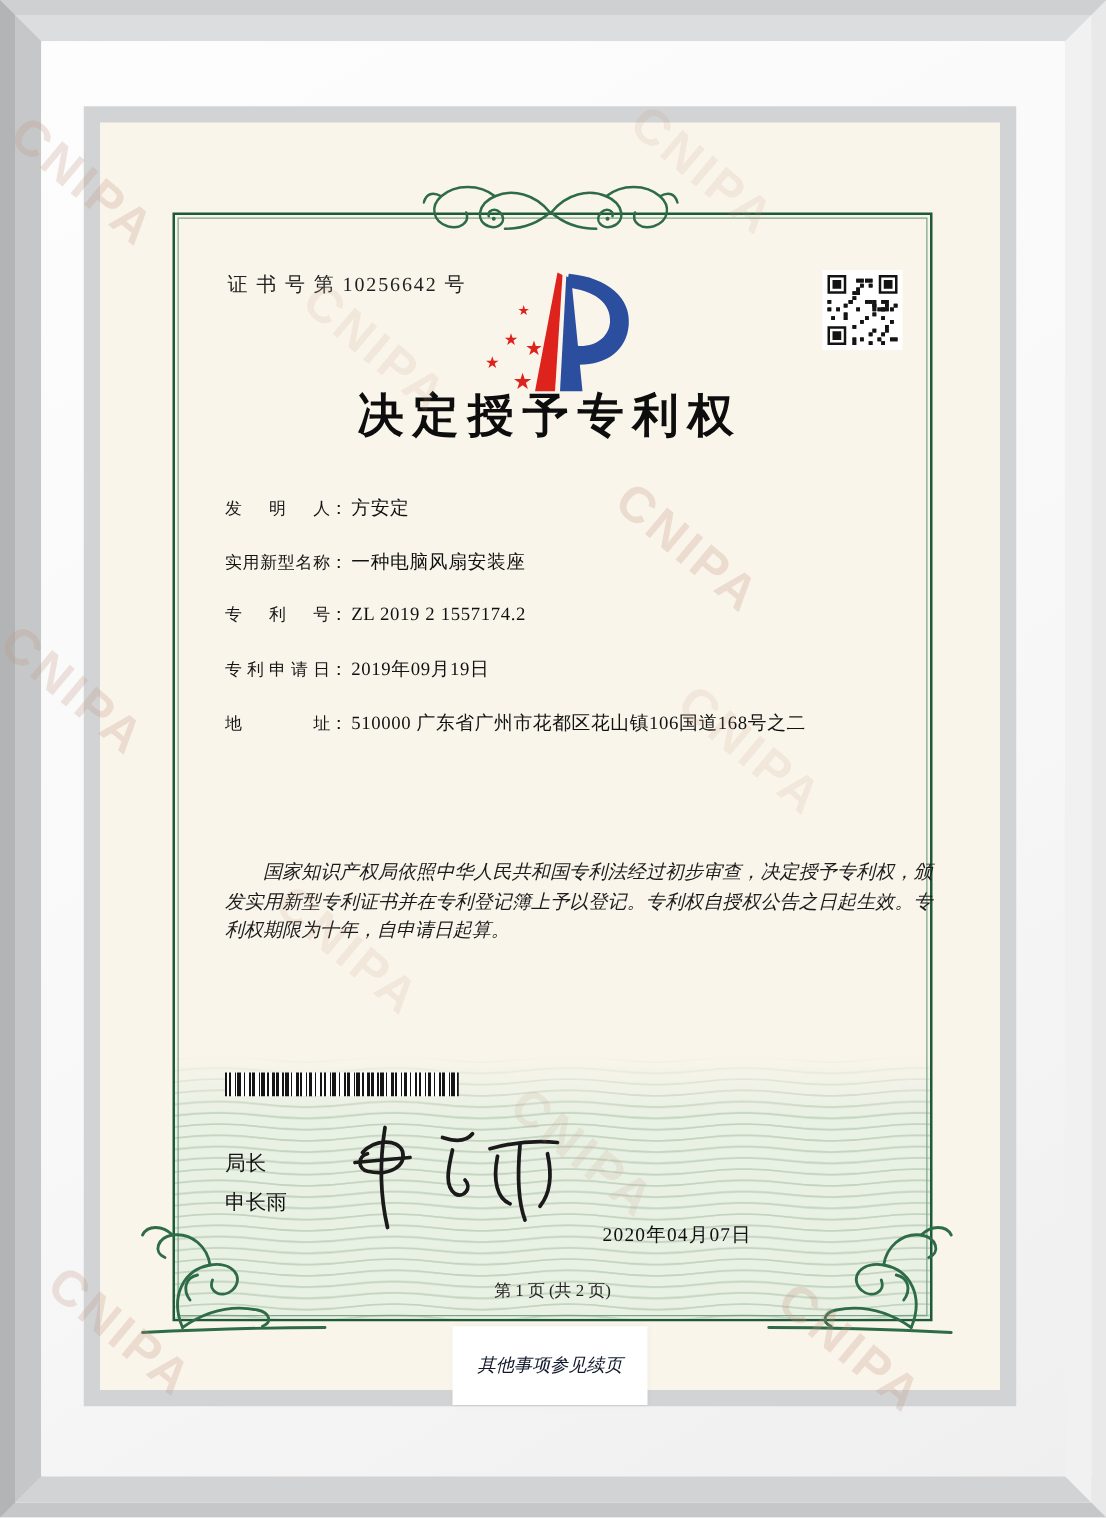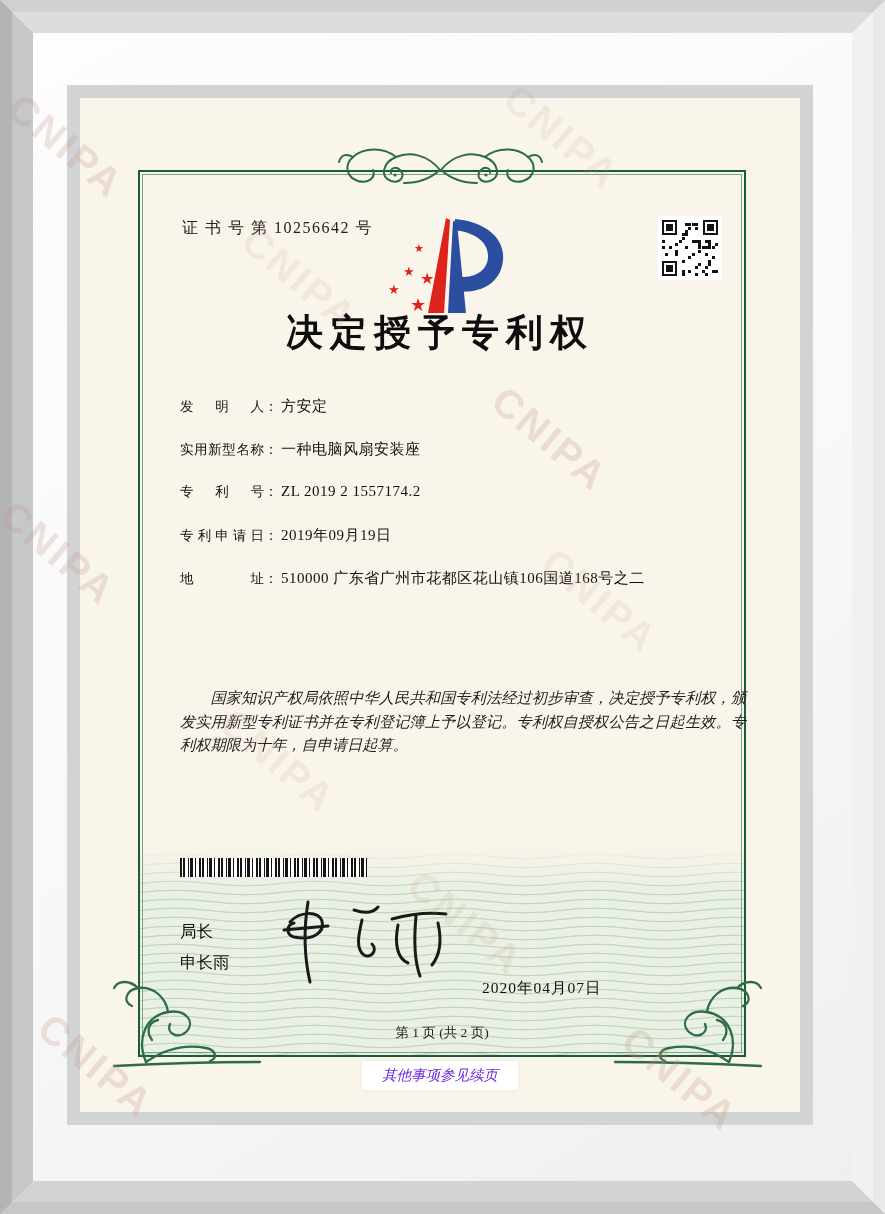--- a/index.html
+++ b/index.html
@@ -42,22 +42,22 @@
   .body-text p{margin:0;text-indent:2em;}
   .barcode{position:absolute;left:100px;top:760px;width:187px;height:19px;z-index:3;
     background:repeating-linear-gradient(90deg,#151515 0 2px,#fff 2px 3px,#151515 3px 5px,#fff 5px 8px,
       #151515 8px 9px,#fff 9px 10px,#151515 10px 13px,#fff 13px 15px,#151515 15px 16px,#fff 16px 19px);}
   .director{position:absolute;left:100px;top:818px;font-size:16.5px;line-height:31px;color:#111;
             font-family:"Liberation Sans","DejaVu Sans",sans-serif;z-index:3;}
   .sig{position:absolute;left:190px;top:794px;z-index:3;}
   .issue-date{position:absolute;left:402px;top:880px;font-size:15.5px;letter-spacing:1px;z-index:3;}
   .page-info{position:absolute;left:0;right:0;bottom:13px;text-align:center;font-size:13.5px;color:#222;z-index:3;}
   .continuation{position:absolute;left:0;right:0;top:963px;text-align:center;z-index:3;}
-  .continuation span{display:inline-block;background:#fff;padding:5px 20px;font-size:14.5px;font-style:italic;
-                     color:#6d28d9;box-shadow:0 0 5px rgba(0,0,0,0.05);}
+  .continuation span{display:inline-block;background:#fff;padding:22px 20px;font-size:14.5px;font-style:italic;
+                     color:#0f172a;box-shadow:0 0 5px rgba(0,0,0,0.05);}
   
   .wm{position:absolute;font-family:"Liberation Sans","DejaVu Sans",sans-serif;font-weight:700;font-size:40px;
       letter-spacing:3px;color:rgba(193,152,128,0.26);transform:rotate(40deg);transform-origin:left top;
       z-index:6;pointer-events:none;}
   .wm.light{color:rgba(193,152,128,0.15);}
 </style>
 </head>
 <body>
 
 <div class="photo">

